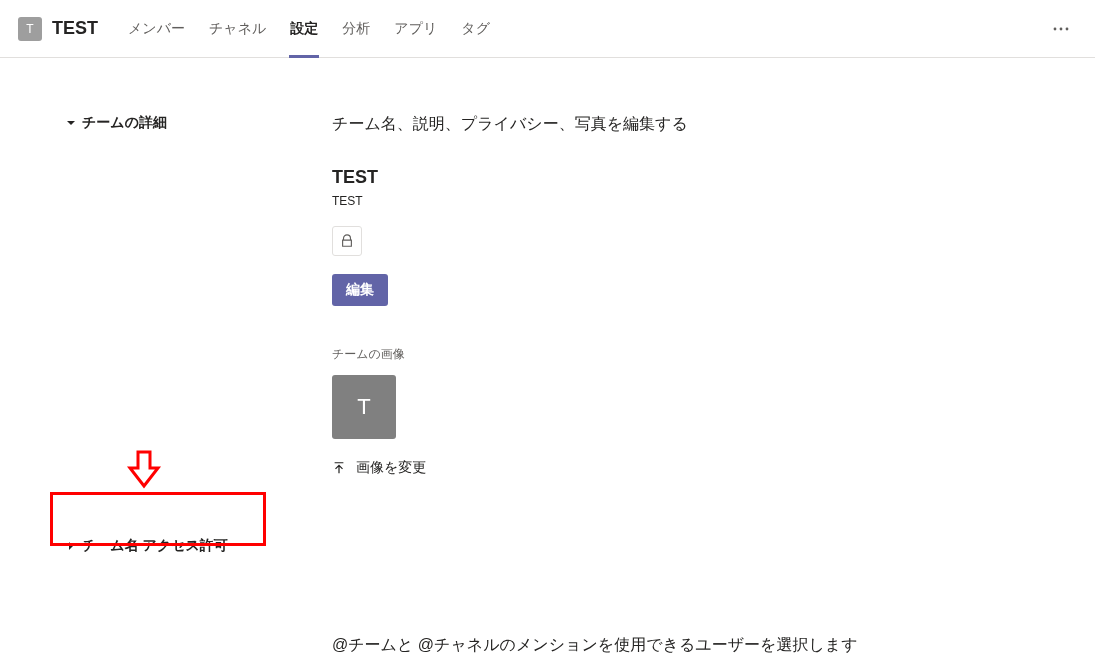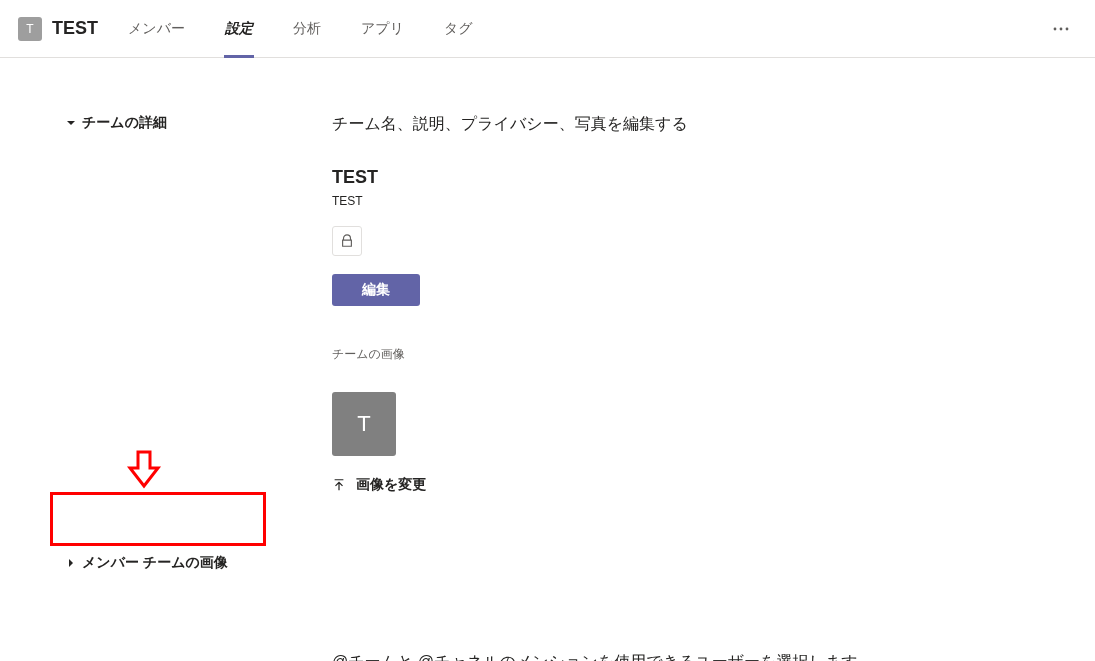--- a/index.html
+++ b/index.html
@@ -36,37 +36,35 @@
   }
   .team-title {
     font-size: 18px;
     font-weight: 700;
     margin-right: 18px;
   }
   .tabs {
     display: flex;
     align-items: center;
     height: 100%;
-    gap: 16px;
   }
   .tab {
     height: 100%;
     display: flex;
     align-items: center;
     padding: 0 9px;
     margin: 0 3px;
     color: #605e5c;
     font-size: 14px;
     position: relative;
     cursor: pointer;
   }
   .tab.active {
     color: #252423;
     font-weight: 600;
-    font-style: italic;
   }
   .tab.active::after {
     content: "";
     position: absolute;
     left: 8px;
     right: 8px;
     bottom: -1px;
     height: 3px;
     background: #6264a7;
   }
@@ -140,48 +138,48 @@
     color: #605e5c;
     margin-bottom: 18px;
   }
   .privacy-badge svg { width: 14px; height: 14px; }
   .edit-btn {
     background: #6264a7;
     color: #ffffff;
     border: none;
     border-radius: 3px;
     height: 32px;
-    padding: 0 30px;
+    padding: 0 14px;
     font-size: 14px;
     font-weight: 600;
     cursor: pointer;
   }
   .img-section { margin-top: 40px; }
   .img-section-label {
     font-size: 12px;
     color: #605e5c;
-    margin-bottom: 29px;
+    margin-bottom: 12px;
   }
   .team-avatar-large {
     width: 64px;
     height: 64px;
     border-radius: 3px;
     background: #808080;
     color: #ffffff;
     font-size: 22px;
     display: flex;
     align-items: center;
     justify-content: center;
     margin-bottom: 20px;
   }
   .change-img {
     display: flex;
     align-items: center;
     font-size: 14px;
-    font-weight: 700;
+    font-weight: 400;
     cursor: pointer;
     color: #252423;
   }
   .change-img svg { width: 14px; height: 14px; margin-right: 10px; }
 
   
   .anno-arrow {
     position: absolute;
     left: 124px;
     top: 392px;
@@ -201,20 +199,21 @@
 </style>
 </head>
 <body>
 
 <div class="header">
   <div class="team-avatar">T</div>
   <div class="team-title">TEST</div>
 
   <div class="tabs">
     <div class="tab">メンバー</div>
+    <div class="tab">チャネル</div>
     <div class="tab active">設定</div>
     <div class="tab">分析</div>
     <div class="tab">アプリ</div>
     <div class="tab">タグ</div>
   </div>
 
   <div class="more-button">
     <svg viewBox="0 0 16 4">
       <circle cx="2" cy="2" r="1.4" fill="currentColor"></circle>
       <circle cx="8" cy="2" r="1.4" fill="currentColor"></circle>
@@ -264,21 +263,21 @@
     </div>
   </div>
 
   <div class="row" style="margin-top:54px;">
     <div class="row-heading">
       <span class="caret">
         <svg viewBox="0 0 8 8">
             <path d="M2 0 L6 4 L2 8 Z" fill="currentColor"></path>
           </svg>
       </span>
-      <span>メンバー チームの画像</span>
+      <span>チーム名 アクセス許可</span>
     </div>
   </div>
 
   <div class="row">
   </div>
 
   <div class="row">
     <div class="row-heading">
       
       

